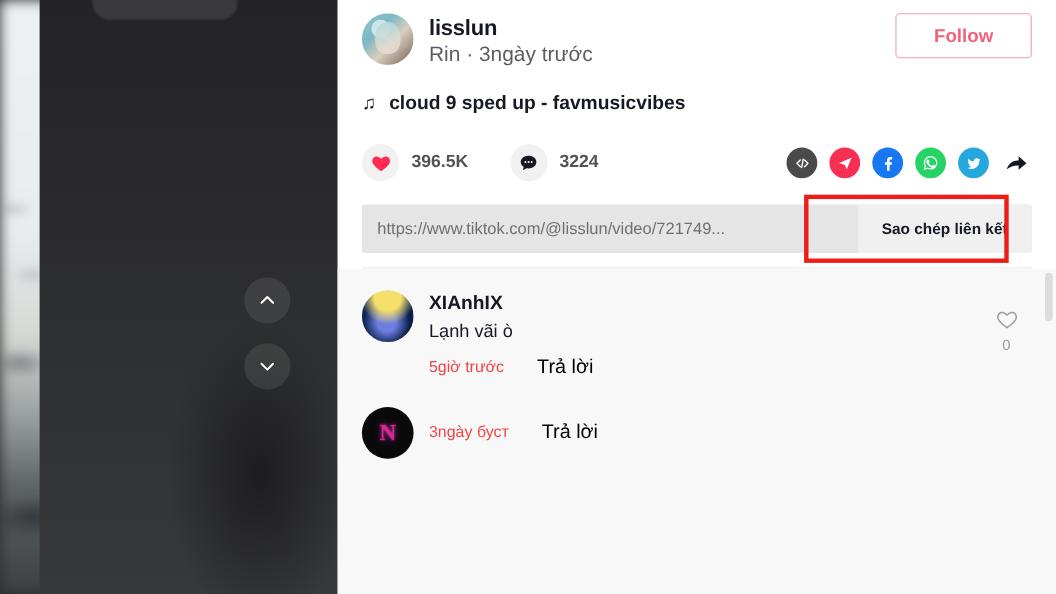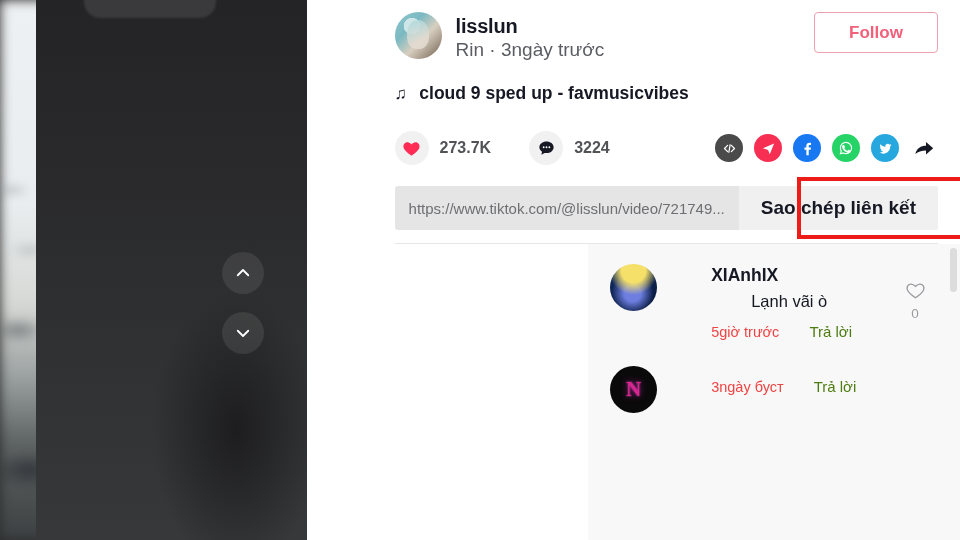--- a/index.html
+++ b/index.html
@@ -64,21 +64,21 @@
   .nav-up   { left: 222px; top: 252px; }
   .nav-down { left: 222px; top: 312px; }
   .chev { width: 18px; height: 18px; }
 
   
   .info-pane {
     position: relative;
     width: 653px; height: 540px;
     background: #ffffff;
     flex: none;
-    display: flex; flex-direction: column; align-items: flex-end;
+    display: flex; flex-direction: column;
   }
 
   
   .header-sec { padding: 12px 22px 0 22px; flex: none; }
   .author-row { display: flex; align-items: flex-start; }
   .avatar {
     width: 47px; height: 47px; border-radius: 50%;
     flex: none; overflow: hidden;
     background: #cfd6d8;
   }
@@ -166,21 +166,21 @@
     flex: 1;
     display: flex; align-items: center;
     padding: 0 14px;
     font-size: 15px; color: #6e6f72;
     white-space: nowrap; overflow: hidden;
   }
   .copy-btn {
     flex: none;
     padding: 16px 22px;
     display: flex; align-items: center; justify-content: center;
-    font-size: 19px; font-weight: bold; color: #161823;
+    font-size: 14px; font-weight: bold; color: #161823;
     background: #f0f0f0;
     border: none; cursor: pointer;
     font-family: "Liberation Sans", sans-serif;
   }
   .annot-box {
     position: absolute;
     left: 402px; top: -9px;
     width: 186px; height: 62px;
     border: 4px solid #ee1c16;
     pointer-events: none;
@@ -189,21 +189,21 @@
   .divider { height: 1px; background: #e7e7e8; margin-top: 13px; flex: none; }
 
   
   .comments {
     flex: 1;
     background: #f8f8f8;
     position: relative;
     padding: 20px 22px 0 22px;
     overflow: hidden;
   }
-  .comment { display: flex; margin-bottom: 26px; gap: 40px; }
+  .comment { display: flex; margin-bottom: 26px; }
   .avatar-c1 {
     background:
       radial-gradient(circle at 50% 14%, #f5e06a 0 26%, rgba(245,224,106,0) 52%),
       radial-gradient(circle at 48% 62%, #6d7ee0 0 22%, rgba(109,126,224,0) 55%),
       linear-gradient(150deg, #12306a 0%, #0d2250 45%, #091a3c 100%);
   }
   .avatar-c2 {
     background: #0a0a0a; position: relative;
   }
   .avatar-c2::after {
@@ -213,25 +213,25 @@
     font-family:"Liberation Serif", serif;
     font-size: 21px; font-weight: bold;
     color:#d8258f;
     text-shadow: 0 0 7px #a0239e, 0 0 2px #ff4fb0;
   }
   .c-body { margin-left: 14px; padding-top: 1px; flex: 1; }
   .c-name {
     font-size: 17.5px; font-weight: bold; color: #161823; line-height: 21px;
   }
   .c-text {
-    font-size: 16.5px; color: #161823; margin-top: 5px; line-height: 21px; margin-left: 40px;
+    font-size: 16.5px; color: #161823; margin-top: 5px; line-height: 21px;
   }
   .c-meta { display: flex; align-items: center; margin-top: 11px; }
   .c-time { font-size: 14.5px; color: #ef4444; }
-  .c-reply { font-size: 15px; color: #4d7c0f; margin-left: 30px; cursor: pointer; }
+  .c-reply { font-size: 18px; color: #000000; margin-left: 30px; cursor: pointer; }
   .c-like {
     width: 46px; flex: none;
     display: flex; flex-direction: column; align-items: center;
     padding-top: 16px;
   }
   .c-like-n { font-size: 13.5px; color: #9a9b9f; margin-top: 5px; }
   .scrollbar {
     position: absolute; right: 3px; top: 4px;
     width: 7px; height: 44px;
     background: #dcdcdd; border-radius: 4px;
@@ -282,21 +282,21 @@
 
       <div class="stats-row">
 
         <div class="stat">
           <div class="stat-ic">
             <svg width="19" height="19" viewBox="0 0 24 24">
               <path d="M12 21s-7.5-4.8-9.6-9.1C.8 8.4 2.6 4.6 6.3 4.1c2.2-.3 4.2 1 5.7 2.7
                        1.5-1.7 3.5-3 5.7-2.7 3.7.5 5.5 4.3 3.9 7.8C19.5 16.2 12 21 12 21z" fill="#fe2c55"></path>
             </svg>
           </div>
-          <span class="stat-count">273.7K</span>
+          <span class="stat-count">396.5K</span>
         </div>
 
         <div class="stat">
           <div class="stat-ic">
             <svg width="19" height="19" viewBox="0 0 24 24">
               <path d="M12 3.2c-5 0-9 3.2-9 7.2 0 2.3 1.3 4.3 3.4 5.6l-.9 3.9 4.2-2.3c.7.1 1.5.2 2.3.2
                        5 0 9-3.2 9-7.4s-4-7.2-9-7.2z" fill="#161823"></path>
               <circle cx="8.4" cy="10.4" r="1.15" fill="#ffffff"></circle>
               <circle cx="12" cy="10.4" r="1.15" fill="#ffffff"></circle>
               <circle cx="15.6" cy="10.4" r="1.15" fill="#ffffff"></circle>

